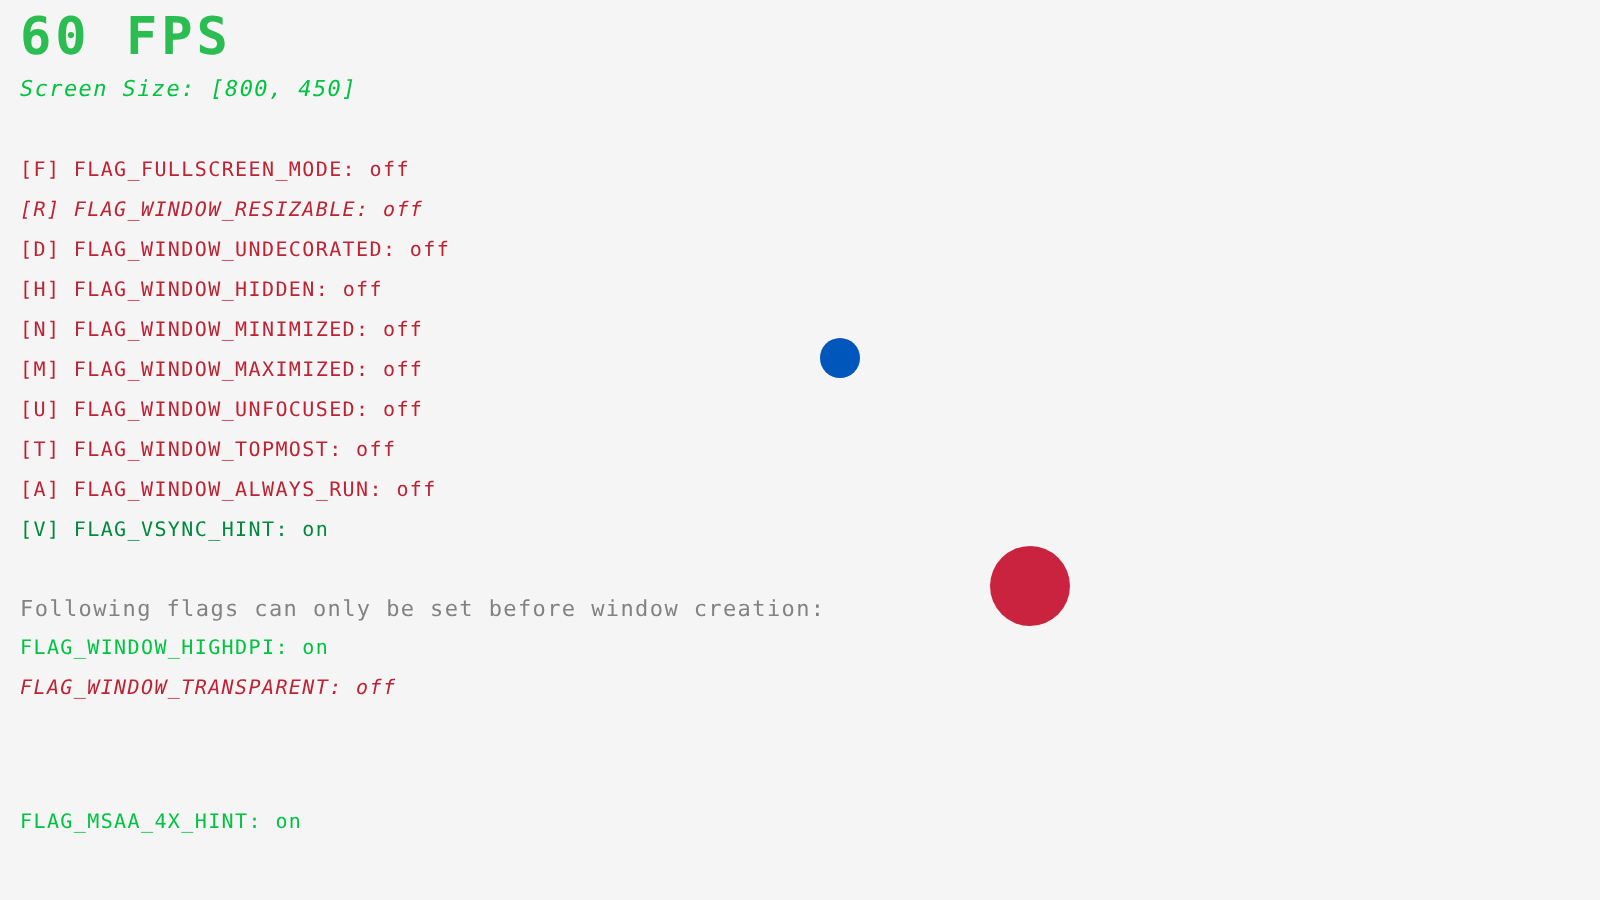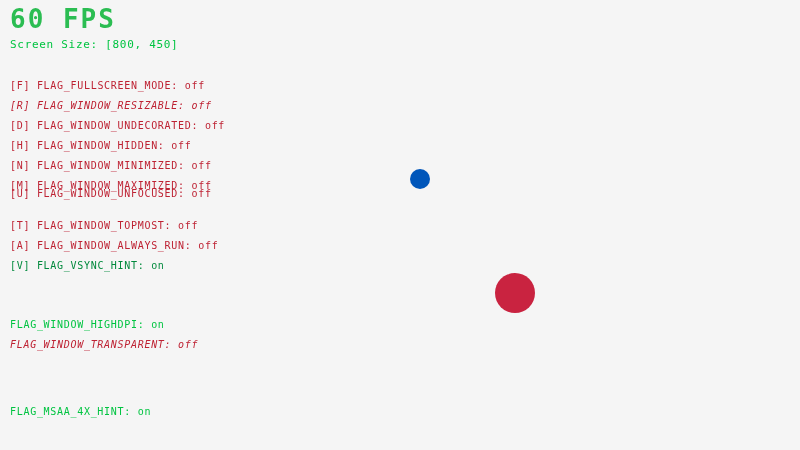--- a/index.html
+++ b/index.html
@@ -35,21 +35,21 @@
   
   .line {
     position: absolute;
     left: 10px;
     font-size: 11px;
     line-height: 12px;
     letter-spacing: 0.7px;
     white-space: pre;
   }
 
-  .c-lime   { color: #00c441; }
+  .c-lime   { color: #00c441; font-style: italic; }
 
   #screen-size { top: 39px; font-size: 11px; }
 
   .section-header {
     color: #828282;
   }
 
   
   .flag-row {
     position: absolute;
@@ -92,26 +92,27 @@
   <div class="line c-lime" id="screen-size" style="color: rgb(0, 196, 65);">Screen Size: [800, 450]</div>
 
 
   <div id="runtime-flags">
       <div class="flag-row" style="top: 80px; color: rgb(190, 34, 51);"><span>[F] </span><span>FLAG_FULLSCREEN_MODE: </span><span>off</span></div>
       <div class="flag-row" style="top: 100px; color: rgb(190, 34, 51); font-style: italic;"><span>[R] </span><span>FLAG_WINDOW_RESIZABLE: </span><span>off</span></div>
       <div class="flag-row" style="top: 120px; color: rgb(190, 34, 51);"><span>[D] </span><span>FLAG_WINDOW_UNDECORATED: </span><span>off</span></div>
       <div class="flag-row" style="top: 140px; color: rgb(190, 34, 51);"><span>[H] </span><span>FLAG_WINDOW_HIDDEN: </span><span>off</span></div>
       <div class="flag-row" style="top: 160px; color: rgb(190, 34, 51);"><span>[N] </span><span>FLAG_WINDOW_MINIMIZED: </span><span>off</span></div>
       <div class="flag-row" style="top: 180px; color: rgb(190, 34, 51);"><span>[M] </span><span>FLAG_WINDOW_MAXIMIZED: </span><span>off</span></div>
-      <div class="flag-row" style="top: 188px; color: rgb(190, 34, 51);"><span>[U] </span><span>FLAG_WINDOW_UNFOCUSED: </span><span>off</span></div>
+      <div class="flag-row" style="top: 200px; color: rgb(190, 34, 51);"><span>[U] </span><span>FLAG_WINDOW_UNFOCUSED: </span><span>off</span></div>
       <div class="flag-row" style="top: 220px; color: rgb(190, 34, 51);"><span>[T] </span><span>FLAG_WINDOW_TOPMOST: </span><span>off</span></div>
       <div class="flag-row" style="top: 240px; color: rgb(190, 34, 51); text-align: center;"><span>[A] </span><span>FLAG_WINDOW_ALWAYS_RUN: </span><span>off</span></div>
       <div class="flag-row" style="top: 260px; color: rgb(0, 137, 60);"><span>[V] </span><span>FLAG_VSYNC_HINT: </span><span>on</span></div>
     </div>
 
+  <div class="line section-header" style="top:299px;">Following flags can only be set before window creation:</div>
 
   <div id="creation-flags">
       <div class="flag-row" style="top: 319px; color: rgb(0, 196, 65);"><span>FLAG_WINDOW_HIGHDPI: </span><span>on</span></div>
       <div class="flag-row" style="top: 339px; color: rgb(190, 34, 51); font-style: italic;"><span>FLAG_WINDOW_TRANSPARENT: </span><span>off</span></div>
       <div class="flag-row" style="top: 359px; color: rgb(0, 196, 65); margin-top: 47px;"><span>FLAG_MSAA_4X_HINT: </span><span>on</span></div>
     </div>
 
   <div class="circle" id="blue-circle" style="left: 410px; top: 169px; width: 20px; height: 20px; background: rgb(0, 86, 186);"></div>
   <div class="circle" id="red-circle" style="left: 495px; top: 273px; width: 40px; height: 40px; background: rgb(201, 35, 64);"></div>
 

